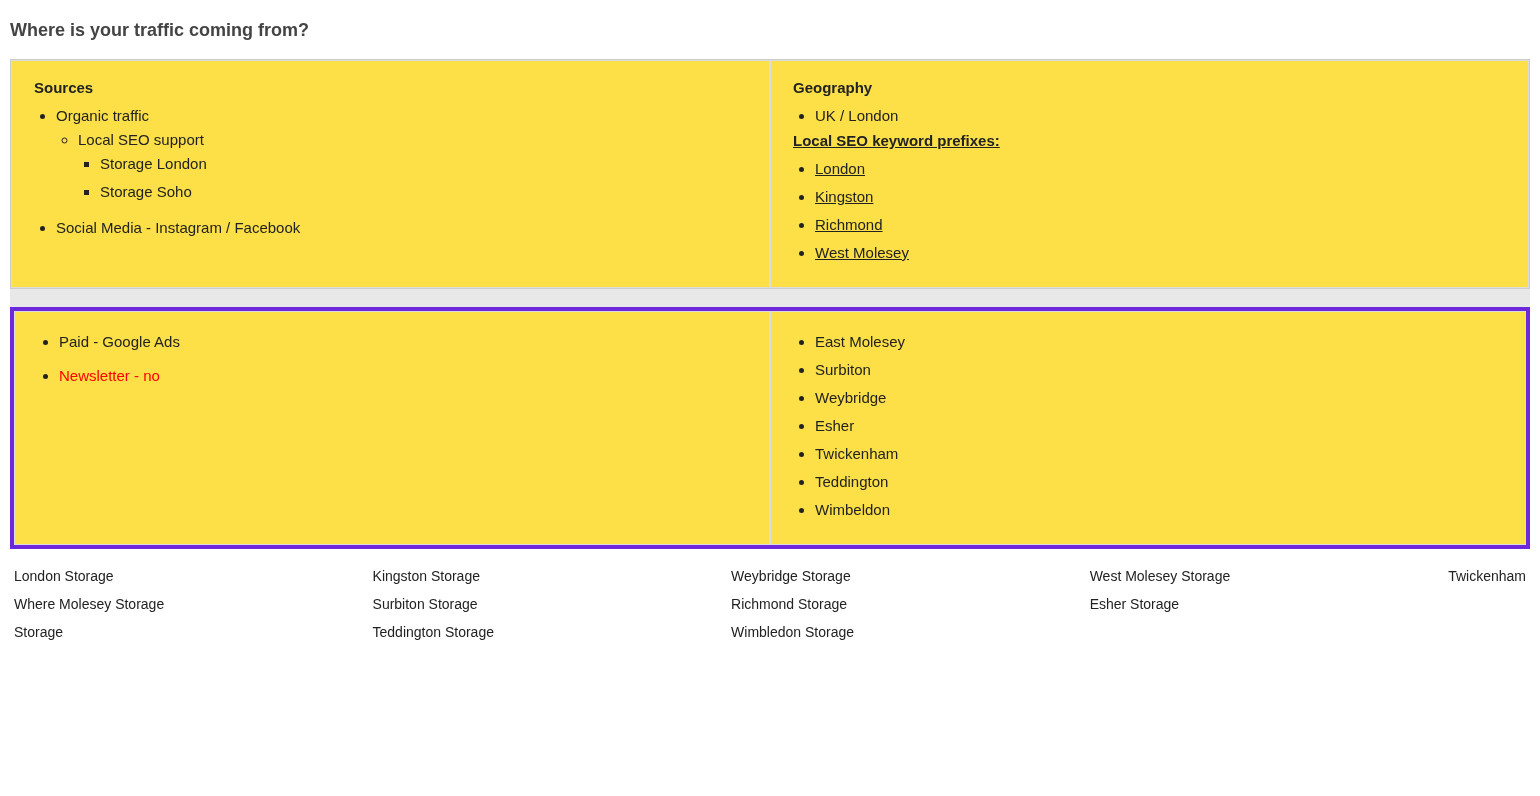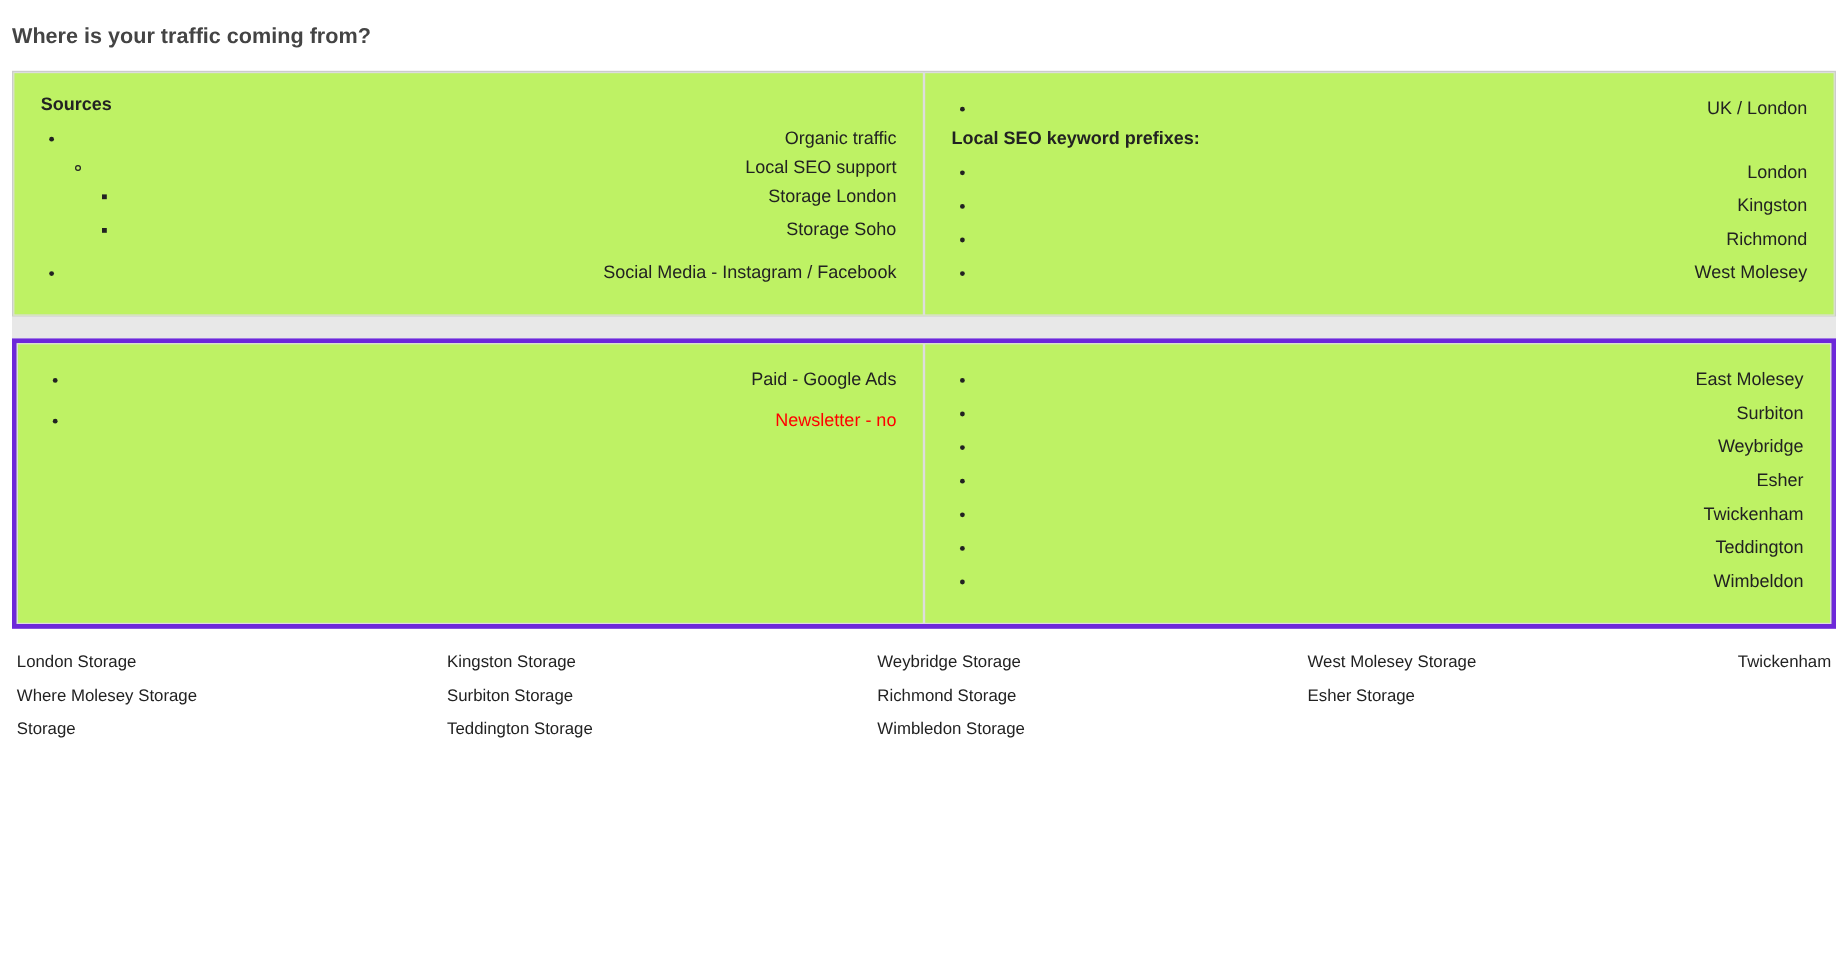--- a/index.html
+++ b/index.html
@@ -21,21 +21,21 @@
 
     .top-grid {
       display: grid;
       grid-template-columns: 1fr 1fr;
       gap: 0;
       border: 1px solid #ccc;
       margin-bottom: 0;
     }
 
     .cell {
-      background: #bef264;
+      background: #fde047;
       padding: 18px 22px 18px 22px;
       border: 1px solid #ddd;
     }
 
     .cell-bold-title {
       font-weight: bold;
       font-size: 15px;
       margin-bottom: 8px;
     }
 
@@ -50,21 +50,20 @@
     }
 
     .cell ul ul ul {
       list-style: square;
       padding-left: 22px;
     }
 
     .cell li {
       margin-bottom: 4px;
       line-height: 1.6;
-      text-align: right;
     }
 
     .newsletter-red {
       color: red;
       font-weight: normal;
     }
 
     .section-divider {
       height: 18px;
       background: #e8e8e8;
@@ -73,20 +72,21 @@
 
     .bottom-grid {
       display: grid;
       grid-template-columns: 1fr 1fr;
       gap: 0;
       border: 4px solid #6d28d9;
       margin-bottom: 0;
     }
 
     .seo-keywords-section {
+      text-decoration: underline;
     }
 
     .footer-links {
       display: grid;
       grid-template-columns: 1fr 1fr 1fr 1fr auto;
       gap: 0;
       margin-top: 16px;
       padding: 0 4px;
     }
 
@@ -121,20 +121,21 @@
               <li>Storage Soho</li>
             </ul>
           </li>
         </ul>
       </li>
       <li style="margin-top:12px;">Social Media - Instagram / Facebook</li>
     </ul>
   </div>
 
   <div class="cell">
+    <div class="cell-bold-title">Geography</div>
     <ul>
       <li>UK / London</li>
     </ul>
     <div class="seo-keywords-section">
       <div class="cell-bold-title">Local SEO keyword prefixes:</div>
       <ul>
         <li>London</li>
         <li>Kingston</li>
         <li>Richmond</li>
         <li>West Molesey</li>

